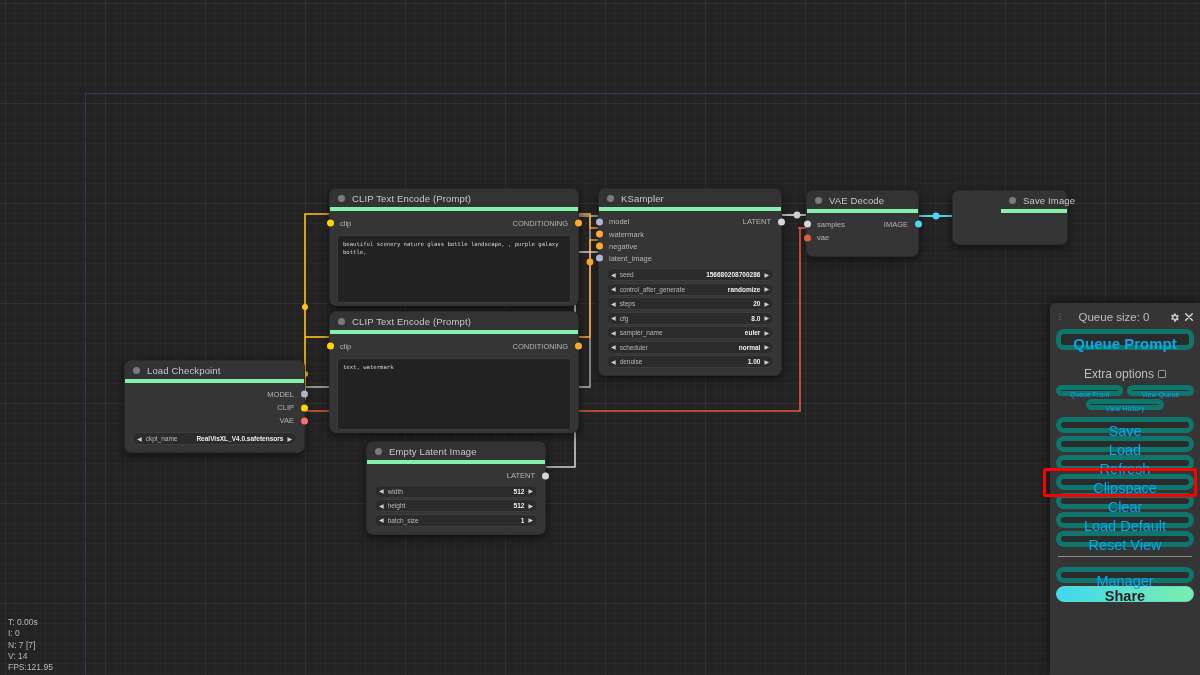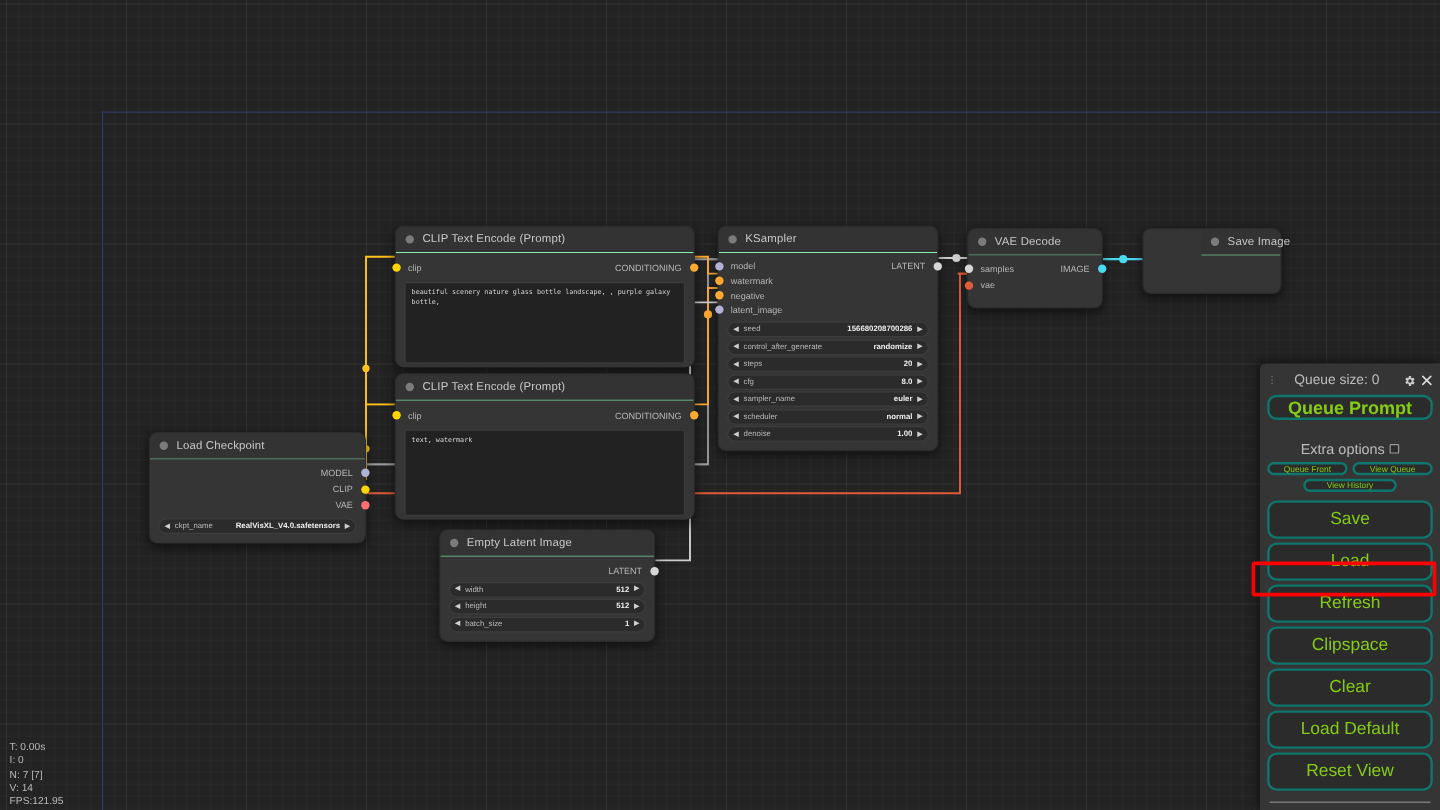--- a/index.html
+++ b/index.html
@@ -35,21 +35,21 @@
     border-radius: 7px;
     box-shadow: 0 3px 9px rgba(0,0,0,0.55);
     border: 1px solid #2b2b2b;
   }
   .node-title {
     height: 22px;
     background: #333;
     border-radius: 7px 7px 0 0;
     display: flex; align-items: center;
     padding-left: 8px;
-    border-bottom: 1px solid #86efac;
+    border-bottom: 4px solid #86efac;
   }
   .title-dot {
     width: 7px; height: 7px; border-radius: 50%;
     background: #7b7b7b; margin-right: 7px; flex: 0 0 auto;
   }
   .title-text { font-size: 9.5px; color: #c8c8c8; letter-spacing: .15px; white-space: nowrap; }
   .node-body { padding: 4px 0 7px 0; background:#353535; border-radius: 0 0 7px 7px; }
 
   
   .port-row { position: relative; height: 12px; display:flex; align-items:center; }
@@ -91,25 +91,25 @@
     background: #353535;
     border-radius: 5px 0 0 0;
     box-shadow: -2px -2px 10px rgba(0,0,0,0.45);
     padding: 6px 6px 0 6px;
   }
   .menu-header { display:flex; align-items:center; height:16px; margin-bottom:4px; }
   .drag-dots { width:7px; color:#8c8c8c; font-size:8px; line-height:6px; letter-spacing:0; text-align:center;}
   .queue-size { flex:1; text-align:center; font-size:11.5px; color:#bdbdbd; }
   .hdr-icon { color:#cfcfcf; margin-left:4px; display:flex; align-items:center; }
   .btn {
-    display:block; width:100%; background:#2b2b2b; border:2px solid #0f766e;
-    border-radius: 8px; color:#84cc16; text-align:center; cursor:pointer;
+    display:block; width:100%; background:#2b2b2b; border:5px solid #0f766e;
+    border-radius: 8px; color:#0ea5e9; text-align:center; cursor:pointer;
     font-family:"Liberation Sans", sans-serif;
   }
-  .btn-big { height: 32px; line-height:18px; font-size: 14.5px; margin-bottom: 3px; }
+  .btn-big { height: 16px; line-height:18px; font-size: 14.5px; margin-bottom: 3px; }
   .btn-main { height: 21px; line-height:19px; font-size: 15px; margin-bottom: 4px; font-weight:bold; }
   .btn-small { height: 11px; line-height:9px; font-size: 7px; border-radius:6px; }
   .extra-opts { display:flex; align-items:center; justify-content:center; gap:4px; margin: 17px 0 4px 0; }
   .extra-opts span { font-size: 12px; color:#bdbdbd; }
   .chk { width:8px; height:8px; border:1px solid #9a9a9a; border-radius:1px; background:#2b2b2b; display:inline-block; }
   .row2 { display:flex; gap:4px; margin-bottom: 3px; }
   .row2 .btn { flex:1; }
   .row-center { display:flex; justify-content:center; margin-bottom: 7px; }
   .row-center .btn { width: 78px; }
   .divider { height:1px; background:#8a8a8a; margin: 9px 2px 10px 2px; }

